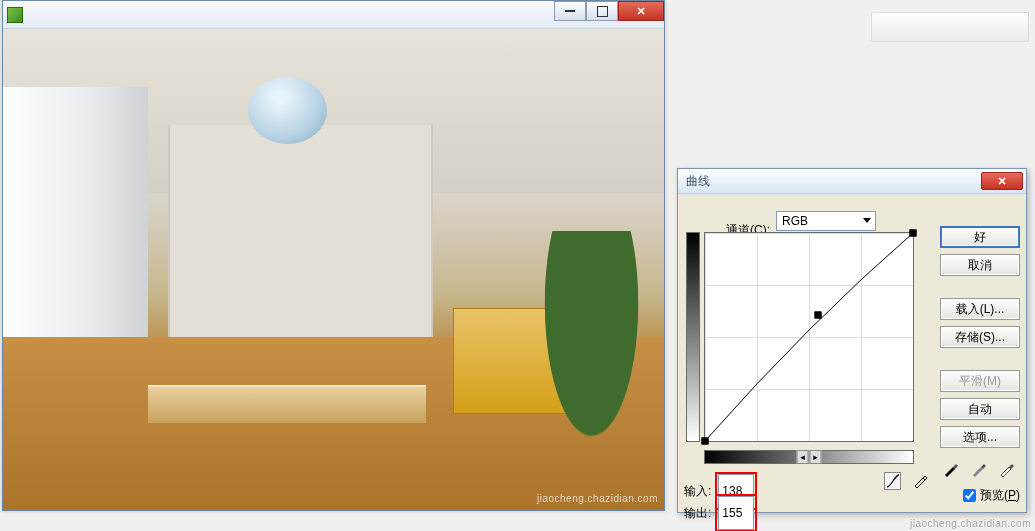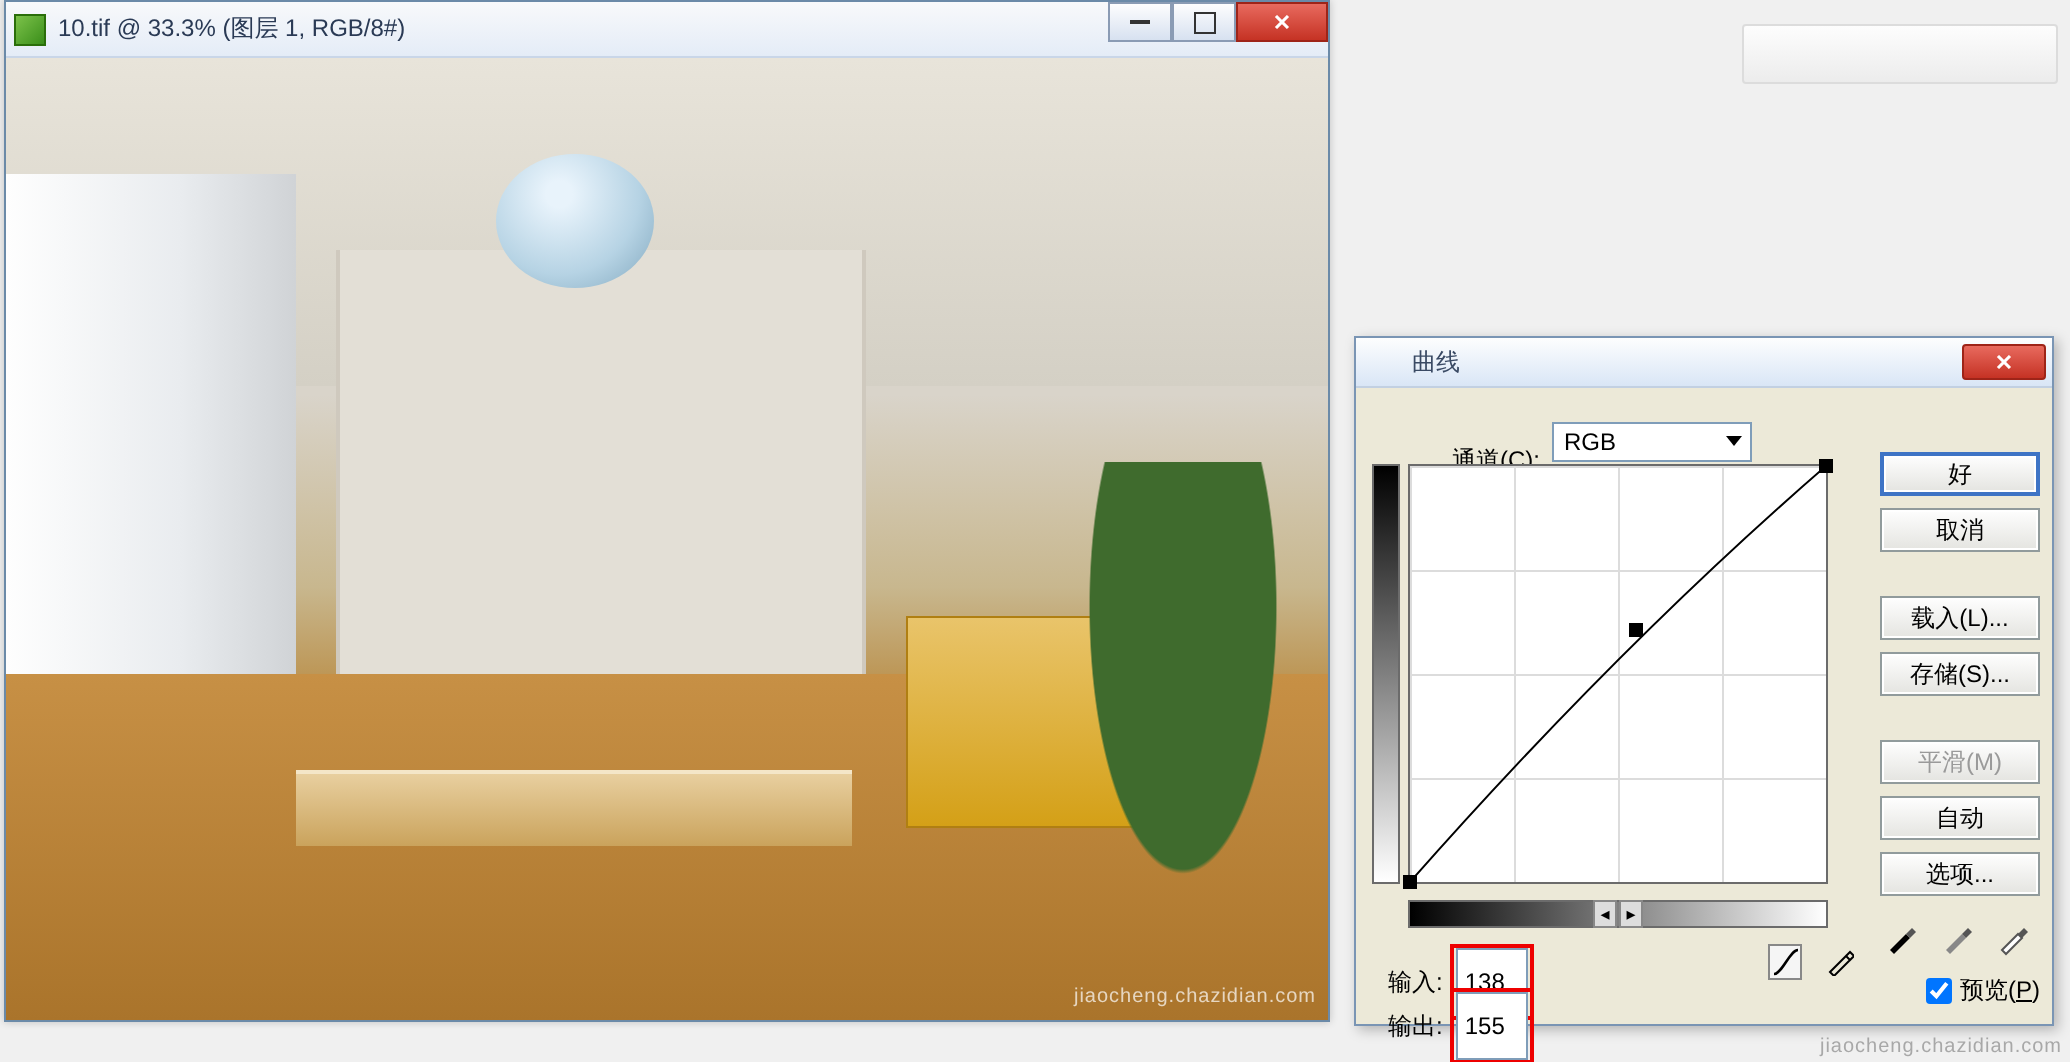--- a/index.html
+++ b/index.html
@@ -32,21 +32,21 @@
   .plant{position:absolute;right:2%;bottom:8%;width:18%;height:50%;}
   .plant::before{content:"";position:absolute;inset:0;background:radial-gradient(ellipse at 50% 30%, #3f6b2d 0 55%, transparent 56%);}
   .watermark{position:absolute;right:6px;bottom:6px;color:rgba(255,255,255,.7);font-size:10px;letter-spacing:.5px;}
 
   
   .blank-panel{ position:absolute; right:6px; top:12px; width:158px; height:30px; background:linear-gradient(#fdfdfd,#ececec); border:1px solid #dcdcdc; border-radius:2px; }
 
   
   .dialog { position: absolute; left: 677px; top: 168px; width: 350px; height: 345px; background: #ece9d8; border: 1px solid #7a95b4; box-shadow: 2px 2px 6px rgba(0,0,0,.25); }
   .dlg-titlebar { height: 25px; background: linear-gradient(#fdfefe,#d9e6f6); border-bottom:1px solid #c2d0e2; display:flex; align-items:center; padding:0 8px; position:relative; }
-  .dlg-titlebar .title{color:#3a4a64;margin-left:20px;}
+  .dlg-titlebar .title{color:#3a4a64;}
   .dlg-close{position:absolute;right:3px;top:3px;width:42px;height:18px;background:linear-gradient(#e86a5e,#c53224);border:1px solid #9e2418;display:flex;align-items:center;justify-content:center;color:#fff;font-size:11px;border-radius:2px;}
   .dlg-close::after{content:"✕";font-weight:bold;}
   .dlg-body{position:absolute;top:25px;left:0;right:0;bottom:0;padding:8px;}
 
   .channel-row{display:flex;align-items:center;gap:6px;margin-left:40px;}
   .channel-row label{color:#000;margin-top:20px;}
   .channel-row u{text-decoration:underline;}
   .channel-select{width:100px;height:20px;border:1px solid #7f9db9;background:#fff;display:flex;align-items:center;padding:0 5px;position:relative;}
   .channel-select::after{content:"";position:absolute;right:4px;top:6px;border-left:4px solid transparent;border-right:4px solid transparent;border-top:5px solid #000;}
 
@@ -57,21 +57,21 @@
   .grid::before{content:"";position:absolute;inset:0;background:
     linear-gradient(to right,#dcdcdc 1px,transparent 1px) 0 0/25% 100%,
     linear-gradient(to bottom,#dcdcdc 1px,transparent 1px) 0 0/100% 25%;}
   .diag{position:absolute;inset:0;}
   .diag svg{width:100%;height:100%;}
   .pt{position:absolute;width:7px;height:7px;background:#000;border:1px solid #000;transform:translate(-50%,-50%);}
   .hgrad{width:210px;height:14px;background:linear-gradient(90deg,#000,#fff);border:1px solid #6b6b6b;margin-top:4px;position:relative;margin-left:18px;}
   .hgrad .arrows{position:absolute;left:50%;top:-1px;transform:translateX(-50%);display:flex;gap:1px;}
   .arrows span{width:12px;height:14px;background:#ddd;border:1px solid #888;display:flex;align-items:center;justify-content:center;font-size:9px;}
 
-  .io-row{position:absolute;left:16px;display:flex;align-items:center;gap:4px;}
+  .io-row{position:absolute;left:6px;display:flex;align-items:center;gap:4px;}
   .io-row.in{top:278px;}
   .io-row.out{top:300px;}
   .io-row input{width:36px;height:18px;border:1px solid #7f9db9;background:#fff;text-align:left;padding:16px 3px;font-size:12px;}
   .redbox{border:2px solid #e00;padding:0 1px;}
 
   .toolicons{position:absolute;right:98px;bottom:22px;display:flex;gap:10px;width:44px;justify-content:flex-end;}
   .toolicons .ti{width:18px;height:18px;border:1px solid #888;background:#f5f5f5;display:flex;align-items:center;justify-content:center;}
   .ti.curve svg,.ti.pencil svg{width:14px;height:14px;}
 
   .btn-col{position:absolute;right:6px;top:32px;width:80px;display:flex;flex-direction:column;gap:6px;}
@@ -88,21 +88,20 @@
   .preview-row input[type=checkbox]{width:13px;height:13px;}
 
   .footer-watermark{position:absolute;right:4px;bottom:2px;color:rgba(120,120,120,.6);font-size:10px;letter-spacing:.5px;}
 </style>
 </head>
 <body>
 
 <div class="doc-window">
   <div class="doc-titlebar">
     <div class="icon"></div>
-    <div class="title">10.tif @ 33.3% (图层 1, RGB/8#)</div>
     <div class="win-btns">
       <div class="win-btn min"></div>
       <div class="win-btn max"></div>
       <div class="win-btn close"></div>
     </div>
   </div>
   <div class="doc-canvas">
     <div class="photo">
       <div class="ceiling"></div>
       <div class="leftwin"></div>

